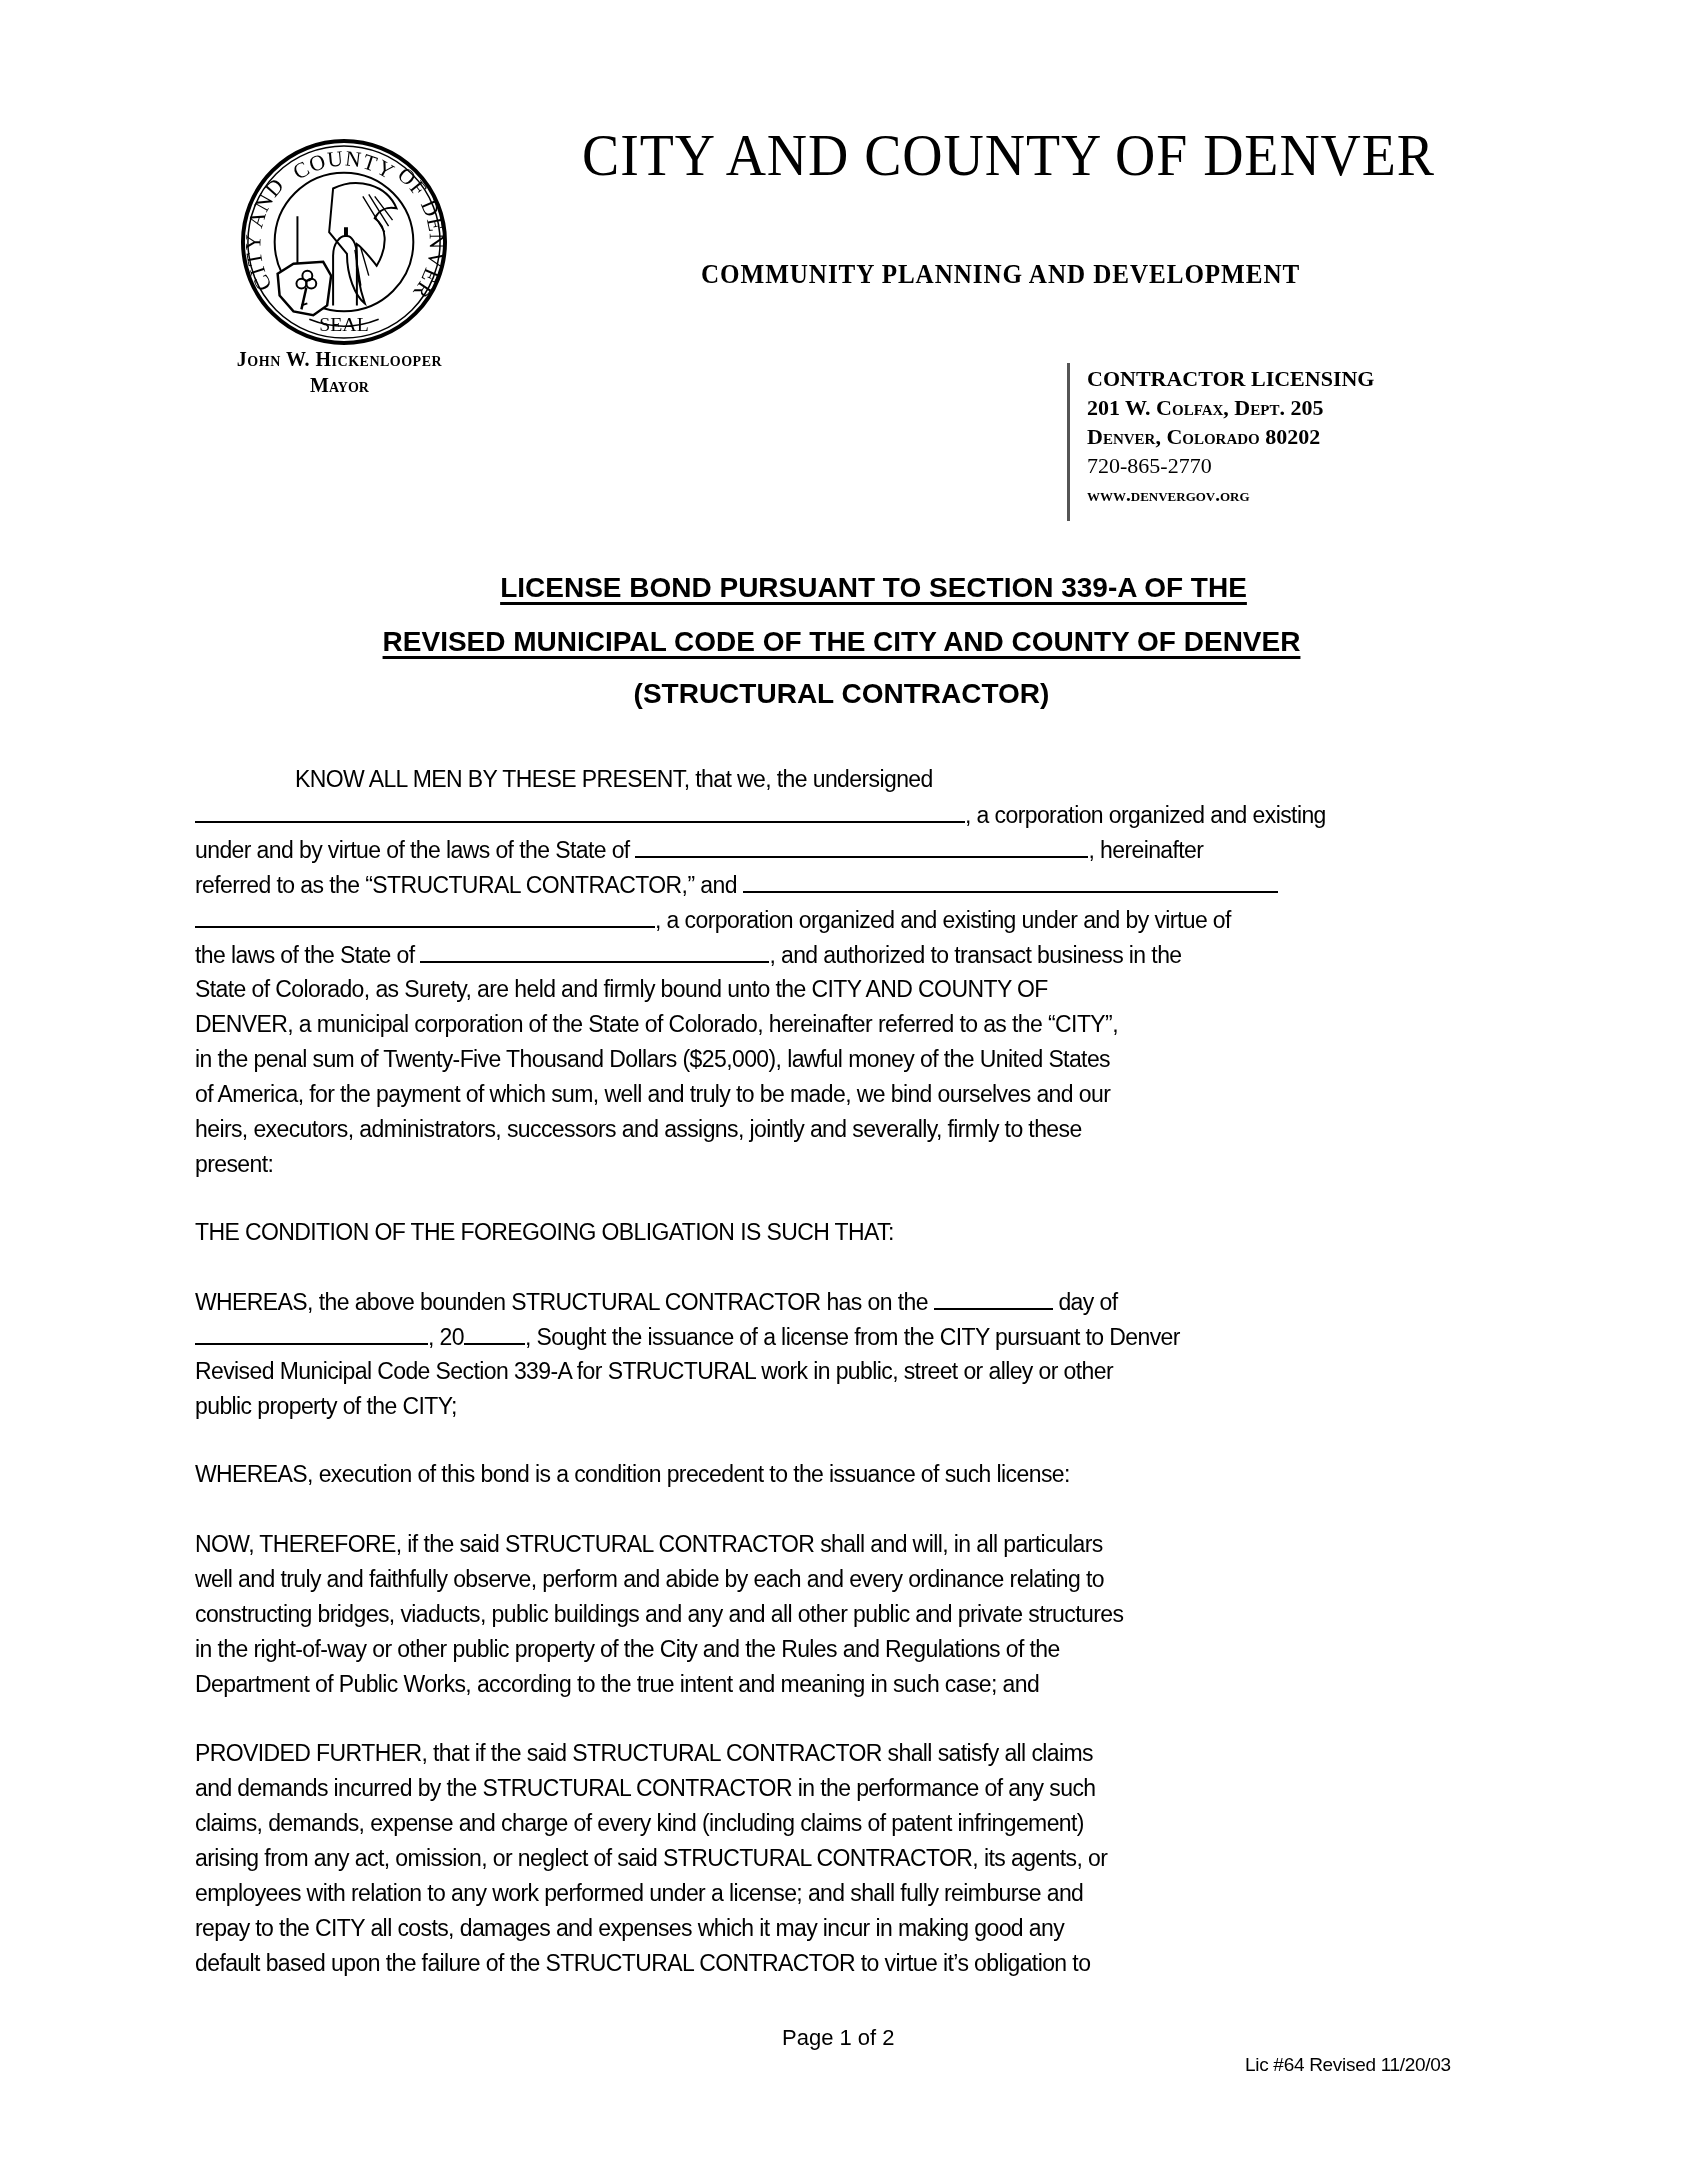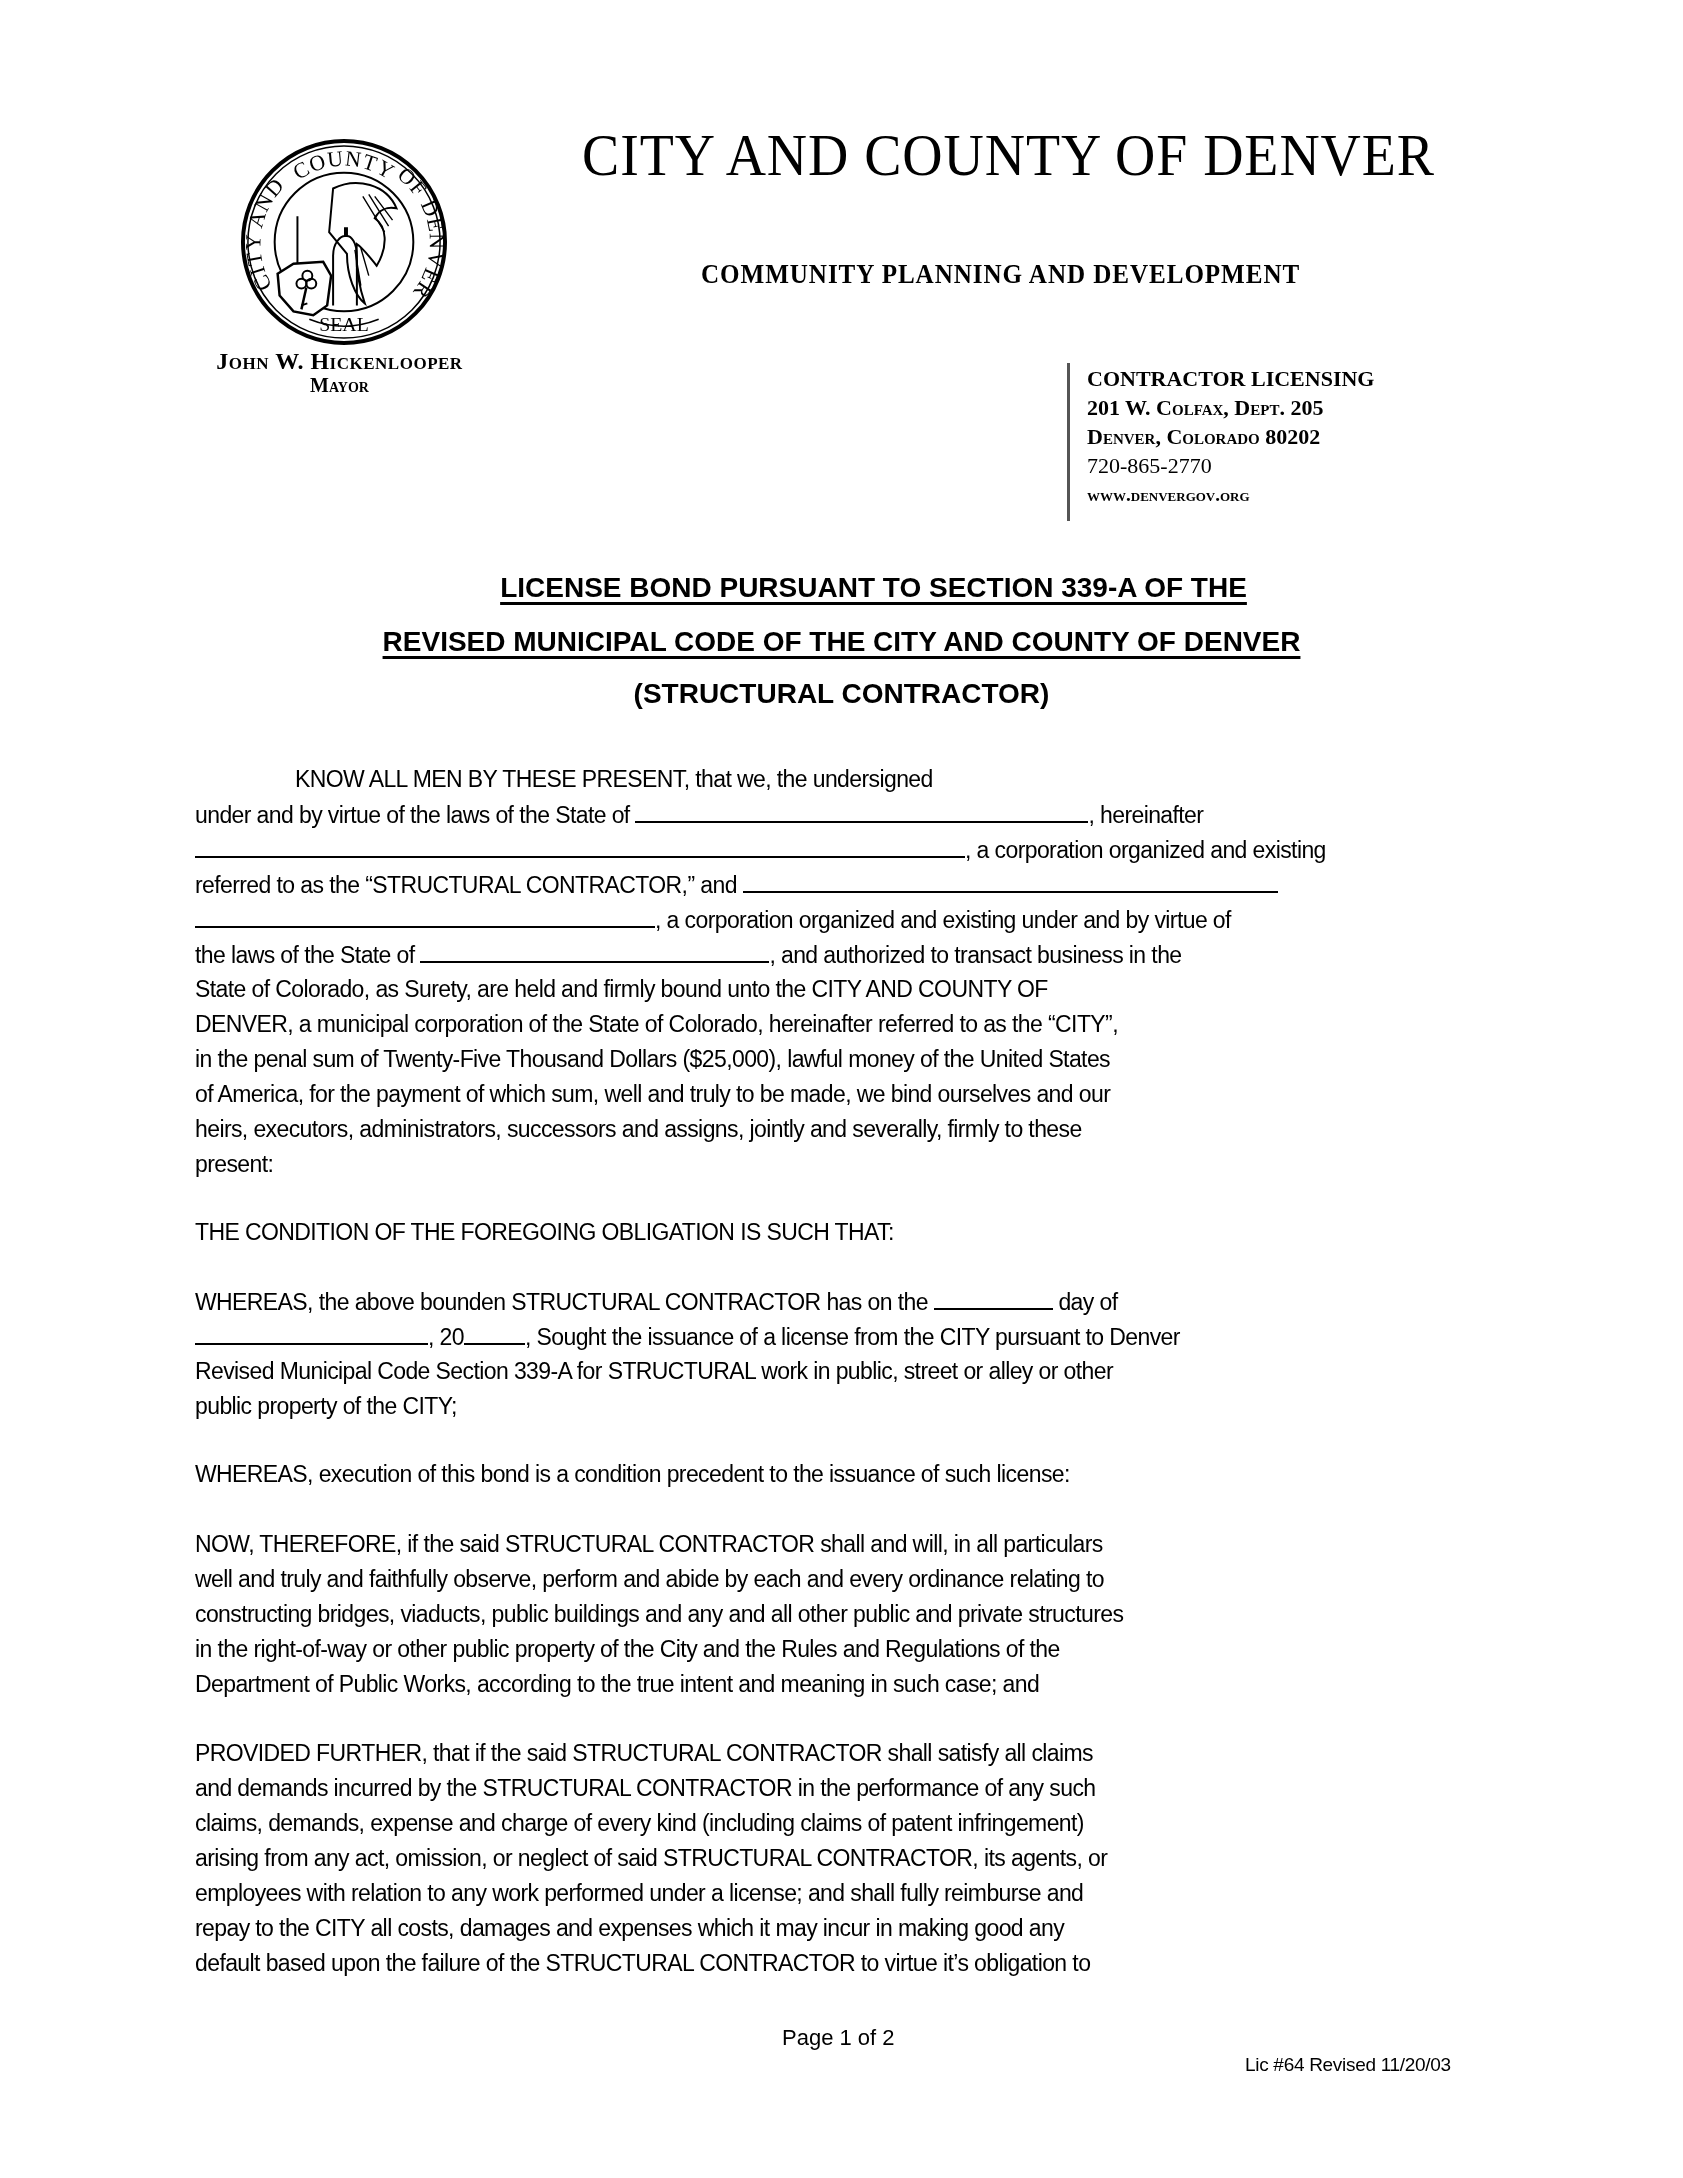--- a/index.html
+++ b/index.html
@@ -2,21 +2,21 @@
 <html><head>
 <meta charset="utf-8">
 <style>
   html, body { margin:0; padding:0; background:#ffffff; }
   body { width:1683px; height:2178px; position:relative; overflow:hidden; color:#000; }
   .abs { position:absolute; }
   .serif { font-family:"Liberation Serif","DejaVu Serif",serif; }
   .sans { font-family:"Liberation Sans","DejaVu Sans",sans-serif; }
 
   #seal { left:238px; top:137px; width:212px; height:210px; }
-  #mayor-name { left:201px; top:348px; width:277px; text-align:center; font-size:24px; font-weight:bold; font-variant:small-caps; letter-spacing:0.5px; white-space:nowrap; }
+  #mayor-name { left:201px; top:348px; width:277px; text-align:center; font-size:20px; font-weight:bold; font-variant:small-caps; letter-spacing:0.5px; white-space:nowrap; }
   #mayor-title { left:201px; top:374px; width:277px; text-align:center; font-size:20px; font-weight:bold; font-variant:small-caps; }
 
   #city-title { left:582px; top:121px; width:970px; font-size:60px; letter-spacing:1px; white-space:nowrap; transform:scaleX(0.93); transform-origin:left top; }
   #dept-title { left:701px; top:259px; font-size:27px; font-weight:bold; letter-spacing:1px; white-space:nowrap; transform:scaleX(0.93); transform-origin:left top; }
 
   #contact-rule { left:1067px; top:363px; width:3px; height:158px; background:#555; }
   #contact-block { left:1087px; top:364px; font-size:22px; font-weight:bold; line-height:29px; white-space:nowrap; }
   #contact-block .sc { font-variant:small-caps; }
   #contact-block .web { font-size:19px; font-variant:small-caps; }
 
@@ -88,22 +88,22 @@
   <div style="font-weight:normal;">720-865-2770</div>
   <div class="web">www.denvergov.org</div>
 </div>
 
 <div id="h1" class="abs heading sans"><span class="u">LICENSE BOND PURSUANT TO SECTION 339-A OF THE</span></div>
 <div id="h2" class="abs heading sans"><span class="u">REVISED MUNICIPAL CODE OF THE CITY AND COUNTY OF DENVER</span></div>
 <div id="h3" class="abs heading sans">(STRUCTURAL CONTRACTOR)</div>
 
 <div class="abs body sans" style="top:762px;">
   <span class="line" style="padding-left:100px;">KNOW ALL MEN BY THESE PRESENT, that we, the undersigned</span>
+  <span class="line"><span class="blank" style="width:770px;"></span><span>, a corporation organized and existing</span></span>
   <span class="line"><span>under and by virtue of the laws of the State of </span><span class="blank" style="width:453px;"></span><span>, hereinafter</span></span>
-  <span class="line"><span class="blank" style="width:770px;"></span><span>, a corporation organized and existing</span></span>
   <span class="line"><span>referred to as the “STRUCTURAL CONTRACTOR,” and </span><span class="blank" style="width:535px;"></span></span>
   <span class="line"><span class="blank" style="width:460px;"></span><span>, a corporation organized and existing under and by virtue of</span></span>
   <span class="line"><span>the laws of the State of </span><span class="blank" style="width:349px;"></span><span>, and authorized to transact business in the</span></span>
   <span class="line">State of Colorado, as Surety, are held and firmly bound unto the CITY AND COUNTY OF</span>
   <span class="line">DENVER, a municipal corporation of the State of Colorado, hereinafter referred to as the “CITY”,</span>
   <span class="line">in the penal sum of Twenty-Five Thousand Dollars ($25,000), lawful money of the United States</span>
   <span class="line">of America, for the payment of which sum, well and truly to be made, we bind ourselves and our</span>
   <span class="line">heirs, executors, administrators, successors and assigns, jointly and severally, firmly to these</span>
   <span class="line">present:</span>
 </div>

